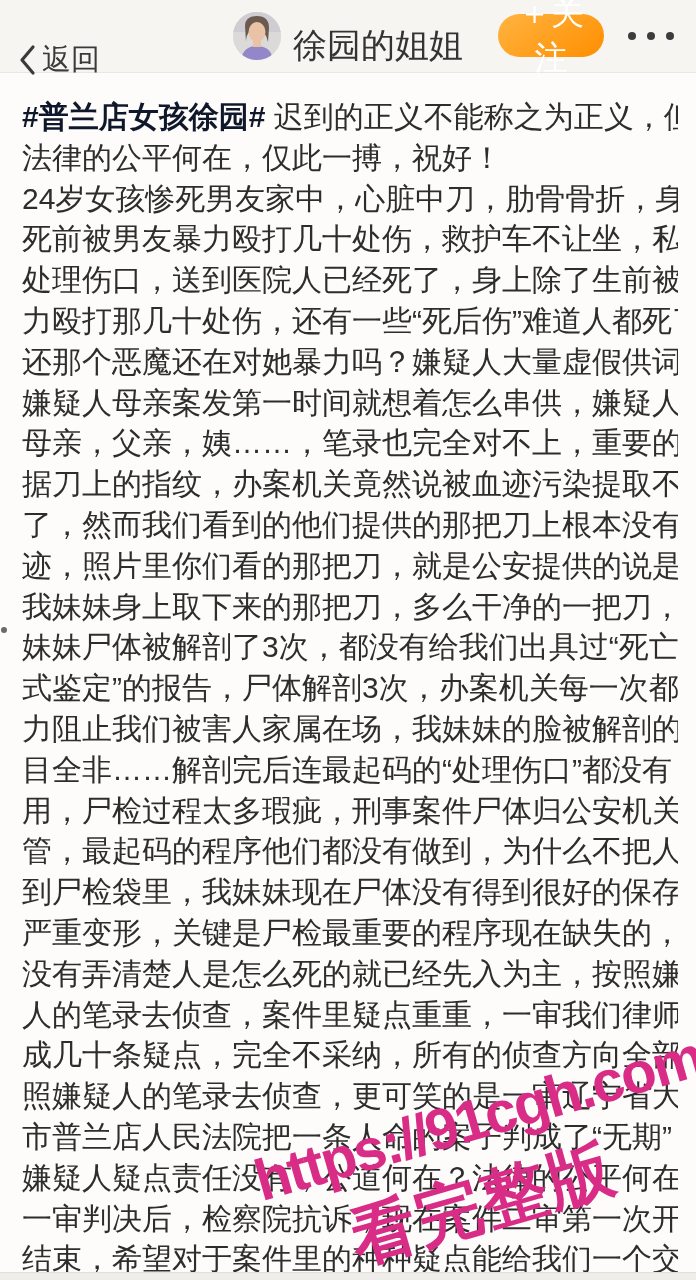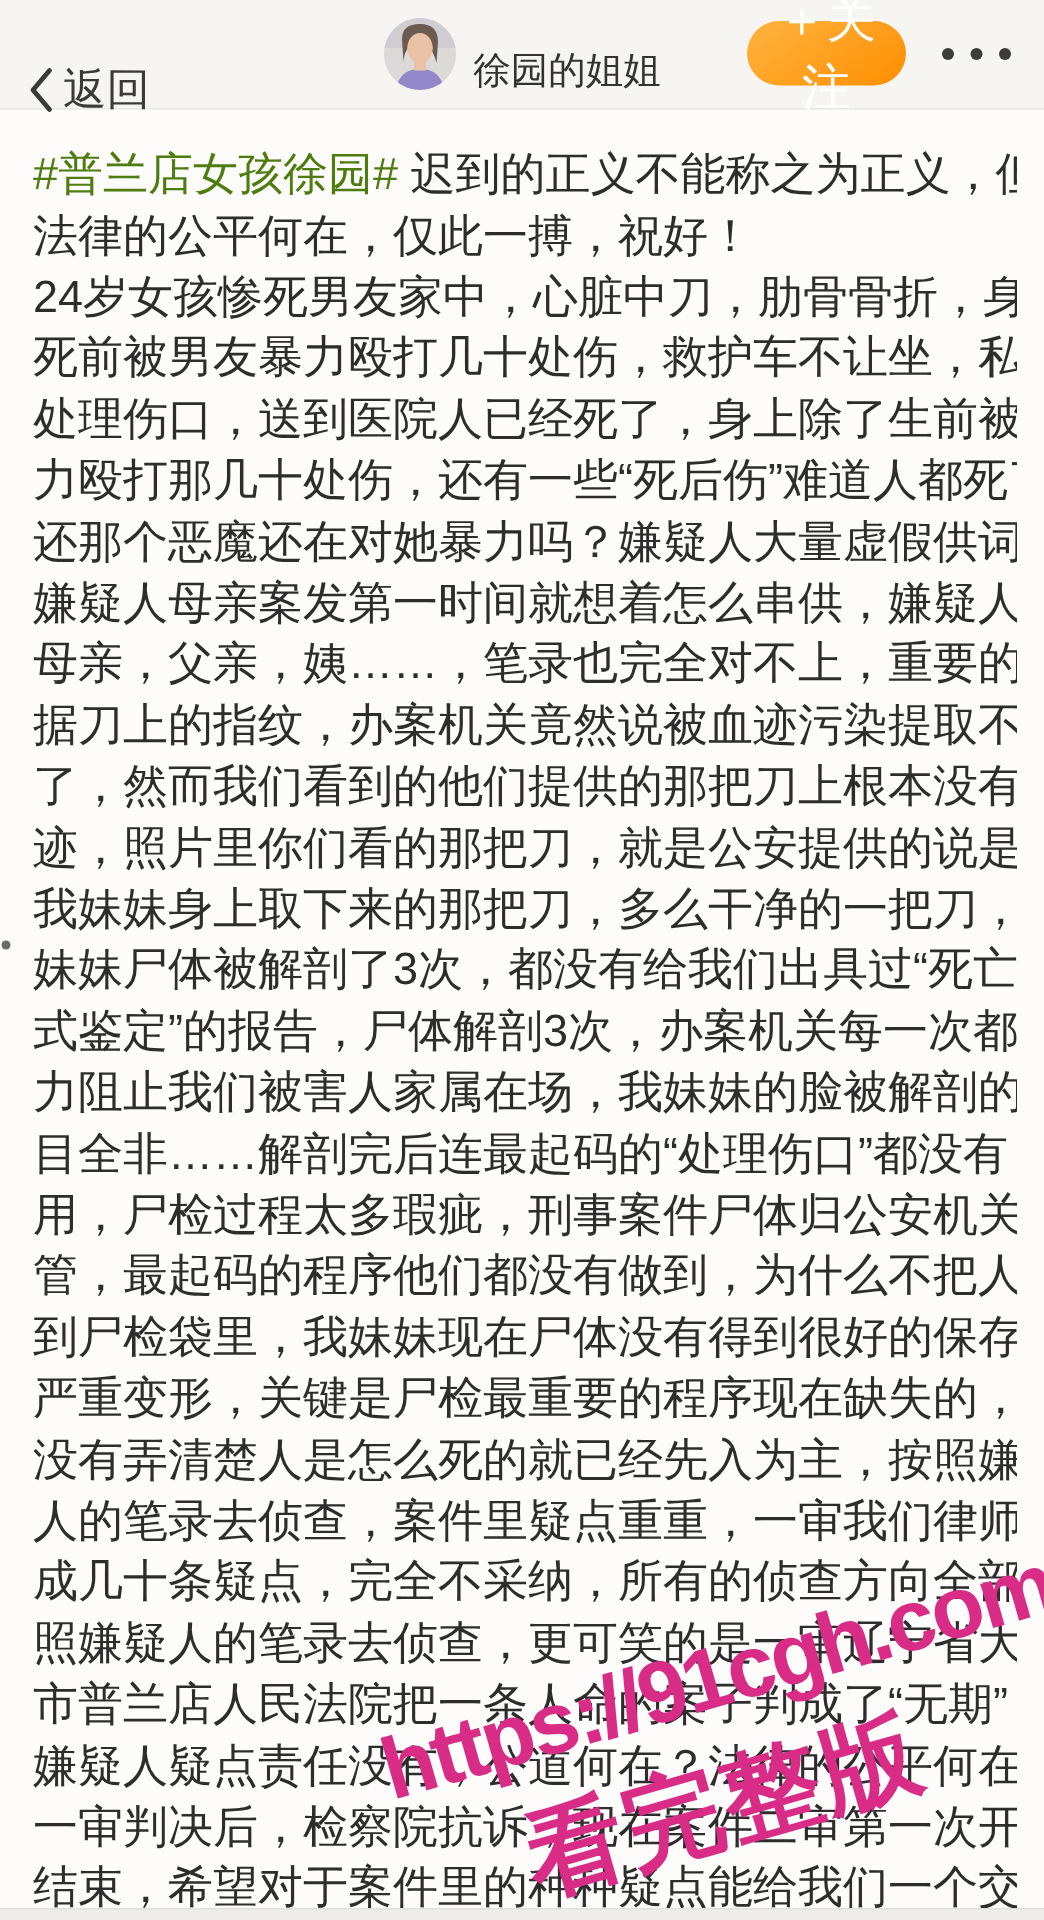--- a/index.html
+++ b/index.html
@@ -9,34 +9,34 @@
   
   .header{position:absolute;top:0;left:0;right:0;height:72px;background:#f6f5f2;
           border-bottom:1px solid #e9e7e3;display:flex;align-items:center;}
   .back{position:absolute;left:18px;top:0;height:72px;display:flex;align-items:center;gap:6px;
         color:#3a3a3a;font-size:29px;cursor:pointer;margin-top:24px;}
   .back svg{display:block;}
   .center{position:absolute;left:0;right:0;top:0;height:72px;display:flex;align-items:center;
           justify-content:center;gap:12px;}
   .avatar{width:48px;height:48px;border-radius:50%;overflow:hidden;background:#e3e0dd;flex:0 0 auto;}
   .avatar svg{display:block;}
-  .username{font-size:25px;color:#333;margin-top:20px;}
+  .username{font-size:34px;color:#333;margin-top:20px;}
   .follow-btn{position:absolute;right:92px;top:14px;width:106px;height:43px;border:none;border-radius:22px;
           background:linear-gradient(145deg,#ffb441,#ff8e00);color:#fff;font-size:33px;
           display:flex;align-items:center;justify-content:center;cursor:pointer;
           font-family:Liberation Sans, sans-serif;}
   .more{position:absolute;right:16px;top:0;height:72px;display:flex;align-items:center;gap:11px;
         padding:0 6px;cursor:pointer;}
   .more i{width:8px;height:8px;border-radius:50%;background:#3c3c3c;display:block;}
 
   
   .post{position:absolute;top:73px;left:0;right:0;bottom:0;padding:24px 18px 0 22px;
         font-size:30px;line-height:40.8px;color:#2d2d2d;}
   .line{white-space:nowrap;overflow:hidden;}
-  .hashtag{color:#4d7c0f;cursor:pointer;}
+  .hashtag{color:#0f172a;cursor:pointer;font-weight:bold;}
 
   
   .wm{position:absolute;font-weight:bold;color:#d92c87;white-space:nowrap;z-index:5;pointer-events:none;}
   .wm-url{left:256px;top:1148px;font-size:58px;letter-spacing:-2px;
           transform:rotate(-16deg);transform-origin:0 50%;}
   .wm-cap{left:352px;top:1196px;font-size:66px;letter-spacing:2px;
           transform:rotate(-16deg);transform-origin:0 50%;}
 
   
   .stray{position:absolute;left:1px;top:627px;width:6px;height:6px;border-radius:50%;background:#6a6a6a;}

